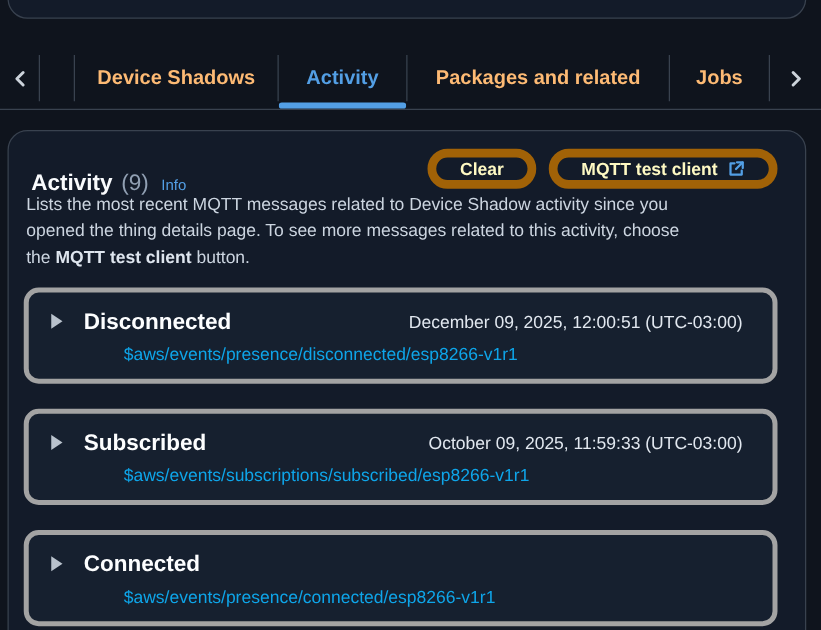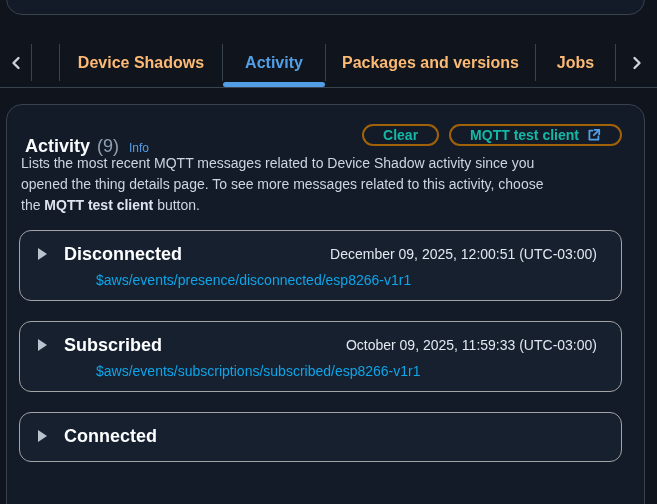--- a/index.html
+++ b/index.html
@@ -50,34 +50,34 @@
     display:flex;align-items:center;justify-content:space-between;
     height:32px;margin:0 22px 2px 18px;
   }
   .title-group{display:flex;align-items:baseline;}
   .panel-title{font-size:18px;font-weight:700;color:#f9fbfd;margin:0;}
   .panel-counter{font-size:18px;font-weight:400;color:#91a0b3;margin-left:7px;}
   .info-link{font-size:12px;font-weight:400;color:#539fe5;margin-left:10px;text-decoration:none;cursor:pointer;margin-top:28px;}
   .btn-group{display:flex;align-items:center;gap:10px;}
   .btn{
     display:flex;align-items:center;gap:8px;
-    background:transparent;border:2px solid #a16207;border-radius:18px;
-    color:#14b8a6;font-size:14px;font-weight:700;
+    background:transparent;border:7px solid #a16207;border-radius:18px;
+    color:#fef9c3;font-size:14px;font-weight:700;
     font-family:"Liberation Sans", sans-serif;
     padding:1px 19px;cursor:pointer;white-space:nowrap;
   }
   .desc{
     margin:1px 22px 14px 14px;
     font-size:14px;line-height:21px;color:#ccd5e0;
   }
   .desc b{color:#dee5ee;}
   
   .card{
     margin:0 22px 20px 12px;
-    background:#16202f;border:1px solid #a3a3a3;border-radius:12px;
+    background:#16202f;border:4px solid #a3a3a3;border-radius:12px;
     padding:10px 24px 12px 18px;
   }
   .event-head{display:flex;align-items:center;cursor:pointer;}
   .caret{
     width:0;height:0;flex:none;
     border-top:6px solid transparent;border-bottom:6px solid transparent;
     border-left:9px solid #b9c2cd;
     margin-right:17px;
   }
   .event-title{font-size:18px;line-height:26px;font-weight:700;color:#fdfeff;}
@@ -109,21 +109,21 @@
     <span>Device Shadows</span>
   </button>
   <div class="tab-divider"></div>
 
   <button class="tab active" style="width:102px">
     <span>Activity</span>
   </button>
   <div class="tab-divider"></div>
 
   <button class="tab" style="width:209px">
-    <span>Packages and versions</span>
+    <span>Packages and related</span>
   </button>
   <div class="tab-divider"></div>
 
   <button class="tab" style="width:79px">
     <span>Jobs</span>
   </button>
   <div class="tab-divider"></div>
 
   <button class="tab-scroll right">
     <span>
@@ -179,15 +179,16 @@
       <span class="event-time">October 09, 2025, 11:59:33 (UTC-03:00)</span>
     </div>
     <div class="event-topic">$aws/events/subscriptions/subscribed/esp8266-v1r1</div>
   </div>
 
   <div class="card">
     <div class="event-head">
       <span class="caret"></span>
       <span class="event-title">Connected</span>
     </div>
+    <div class="event-topic">$aws/events/presence/connected/esp8266-v1r1</div>
   </div>
 
 </section>
 
 </body></html>

